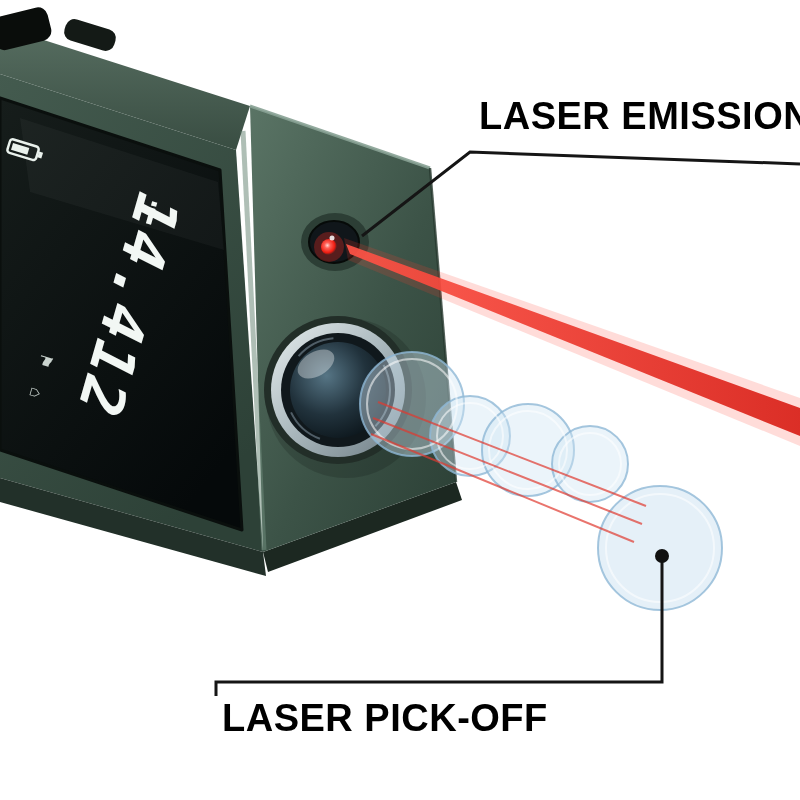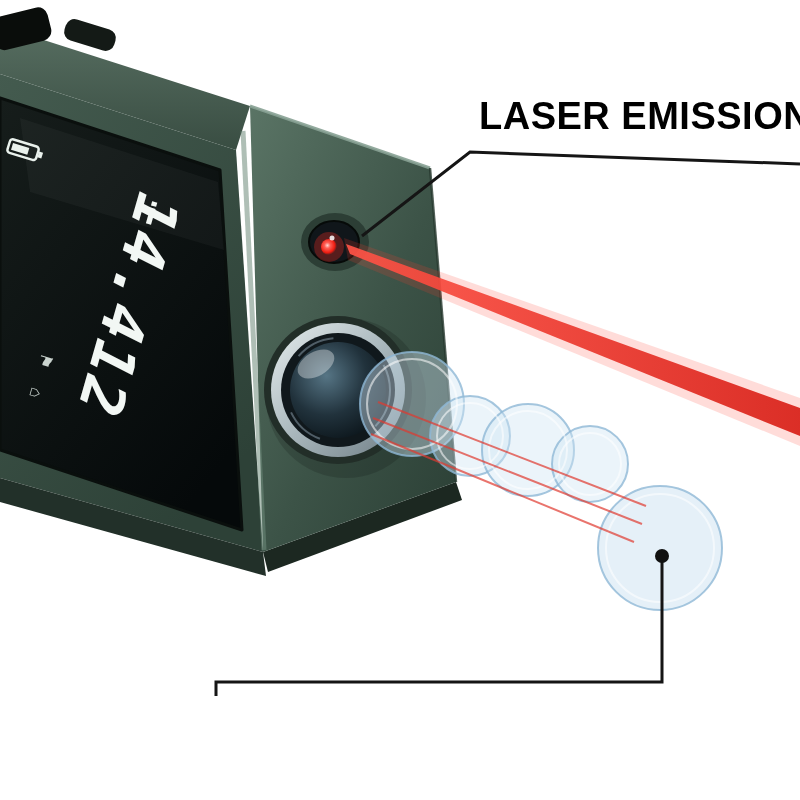--- a/index.html
+++ b/index.html
@@ -151,14 +151,15 @@
 
     <g fill="none" stroke="#151515" stroke-width="3">
       <polyline points="362,236 470,152 800,164"></polyline>
       <polyline points="662,556 662,682 216,682 216,696"></polyline>
     </g>
     <circle cx="662" cy="556" r="7" fill="#111111"></circle>
   </svg>
 
   <div class="label label-emission">LASER EMISSION</div>
 
+  <div class="label label-pickoff">LASER PICK-OFF</div>
 
 </div>
 
 </body></html>

